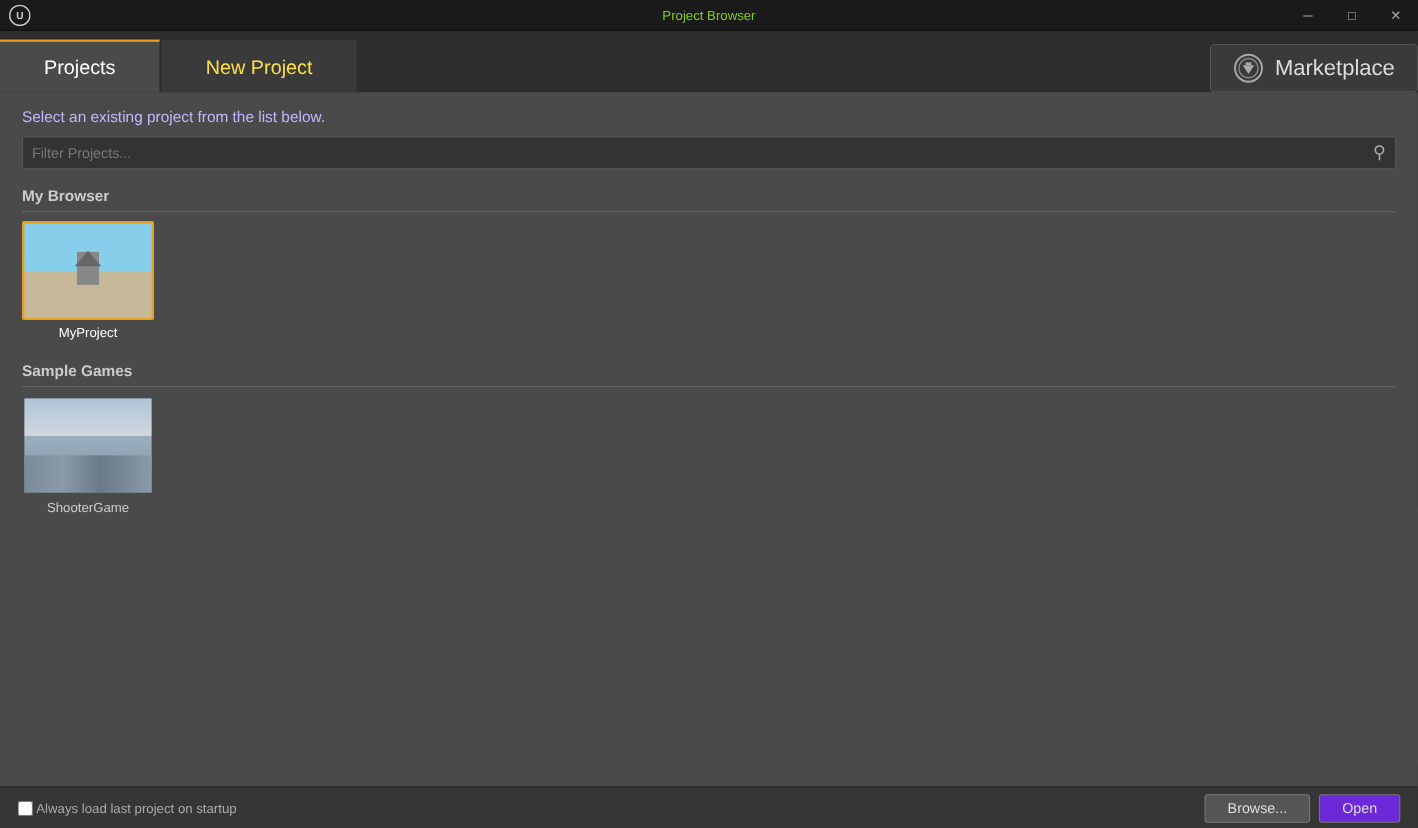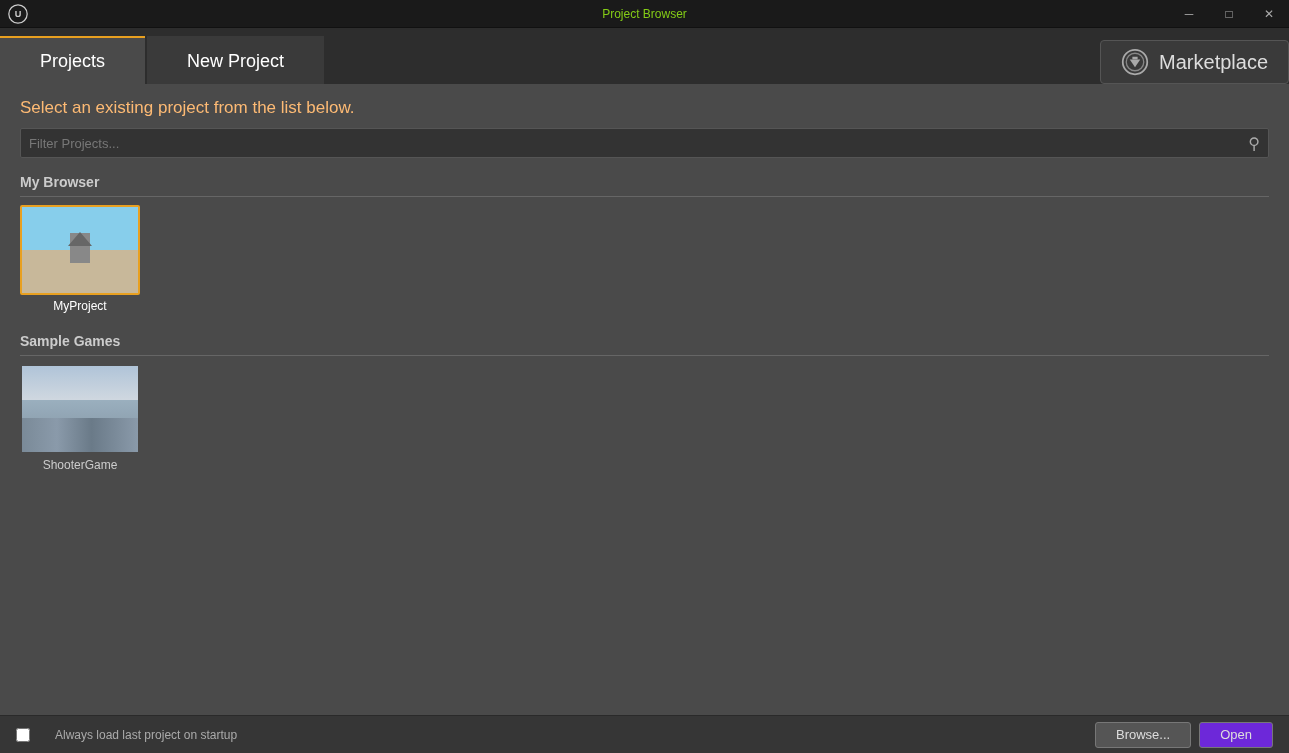--- a/index.html
+++ b/index.html
@@ -71,21 +71,21 @@
       background: #2d2d2d;
       padding-top: 8px;
       height: 56px;
       flex-shrink: 0;
     }
 
     .tab {
       padding: 10px 40px;
       font-size: 18px;
       font-weight: 500;
-      color: #ffffff;
+      color: #fde047;
       cursor: pointer;
       border-top: 2px solid transparent;
       background: #3a3a3a;
       margin-right: 2px;
       height: 48px;
       display: flex;
       align-items: center;
     }
     .tab.active {
       color: #fff;
@@ -114,22 +114,22 @@
     #content {
       flex: 1;
       background: #4a4a4a;
       padding: 14px 20px;
       overflow-y: auto;
       display: flex;
       flex-direction: column;
     }
 
     #subtitle {
-      font-size: 17px;
-      color: #fdba74;
+      font-size: 14px;
+      color: #c4b5fd;
       margin-bottom: 10px;
     }
 
     
     #filter-bar {
       display: flex;
       align-items: center;
       background: #333;
       border: 1px solid #555;
       border-radius: 2px;
@@ -259,21 +259,21 @@
       background: #363636;
       border-top: 1px solid #2a2a2a;
       display: flex;
       align-items: center;
       padding: 0 16px;
       flex-shrink: 0;
     }
     #footer-left {
       display: flex;
       align-items: center;
-      gap: 25px;
+      gap: 3px;
       flex: 1;
     }
     #always-load-checkbox {
       width: 14px;
       height: 14px;
       accent-color: #666;
       cursor: pointer;
     }
     #footer-label {
       font-size: 12px;

